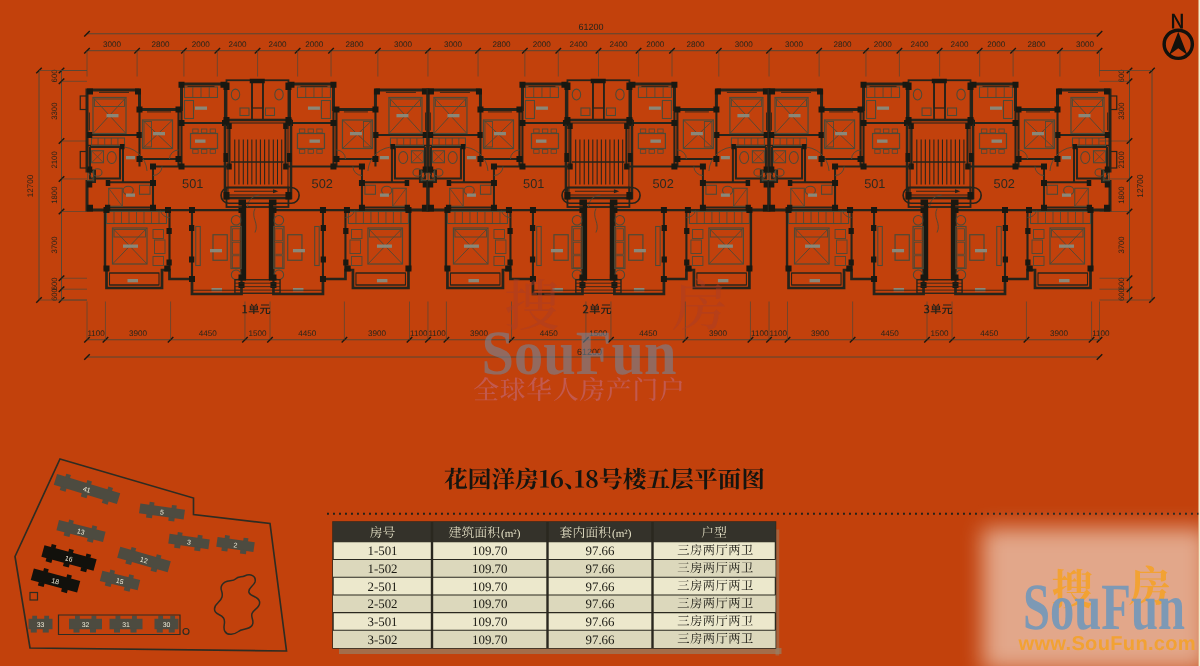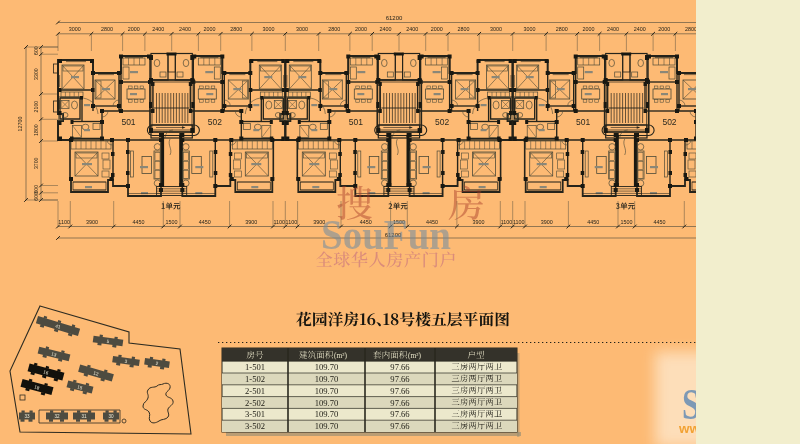--- a/index.html
+++ b/index.html
@@ -1,14 +1,14 @@
 <!DOCTYPE html>
 <html><head><meta charset="utf-8"><title>p</title><style>
 html,body{margin:0;padding:0;background:#f2eecd;}
-#pg{position:relative;width:696px;height:444px;background:#fdba74;overflow:hidden;}
+#pg{position:relative;width:799px;height:444px;background:#c2410c;overflow:hidden;}
 </style></head><body>
 <div id="pg">
 <svg width="800" height="444" viewBox="0 0 800 444" style="filter:blur(0.28px)">
 
 <line x1="58" y1="22.5" x2="733" y2="22.5" stroke="#4a483a" stroke-width="0.6"></line>
 <g transform="translate(58,22.5) rotate(45)">
         <line x1="0" y1="-2.6" x2="0" y2="2.6" stroke="#191811" stroke-width="0.9"></line>
       </g>
 <g transform="translate(733,22.5) rotate(45)">
         <line x1="0" y1="-2.6" x2="0" y2="2.6" stroke="#191811" stroke-width="0.9"></line>

